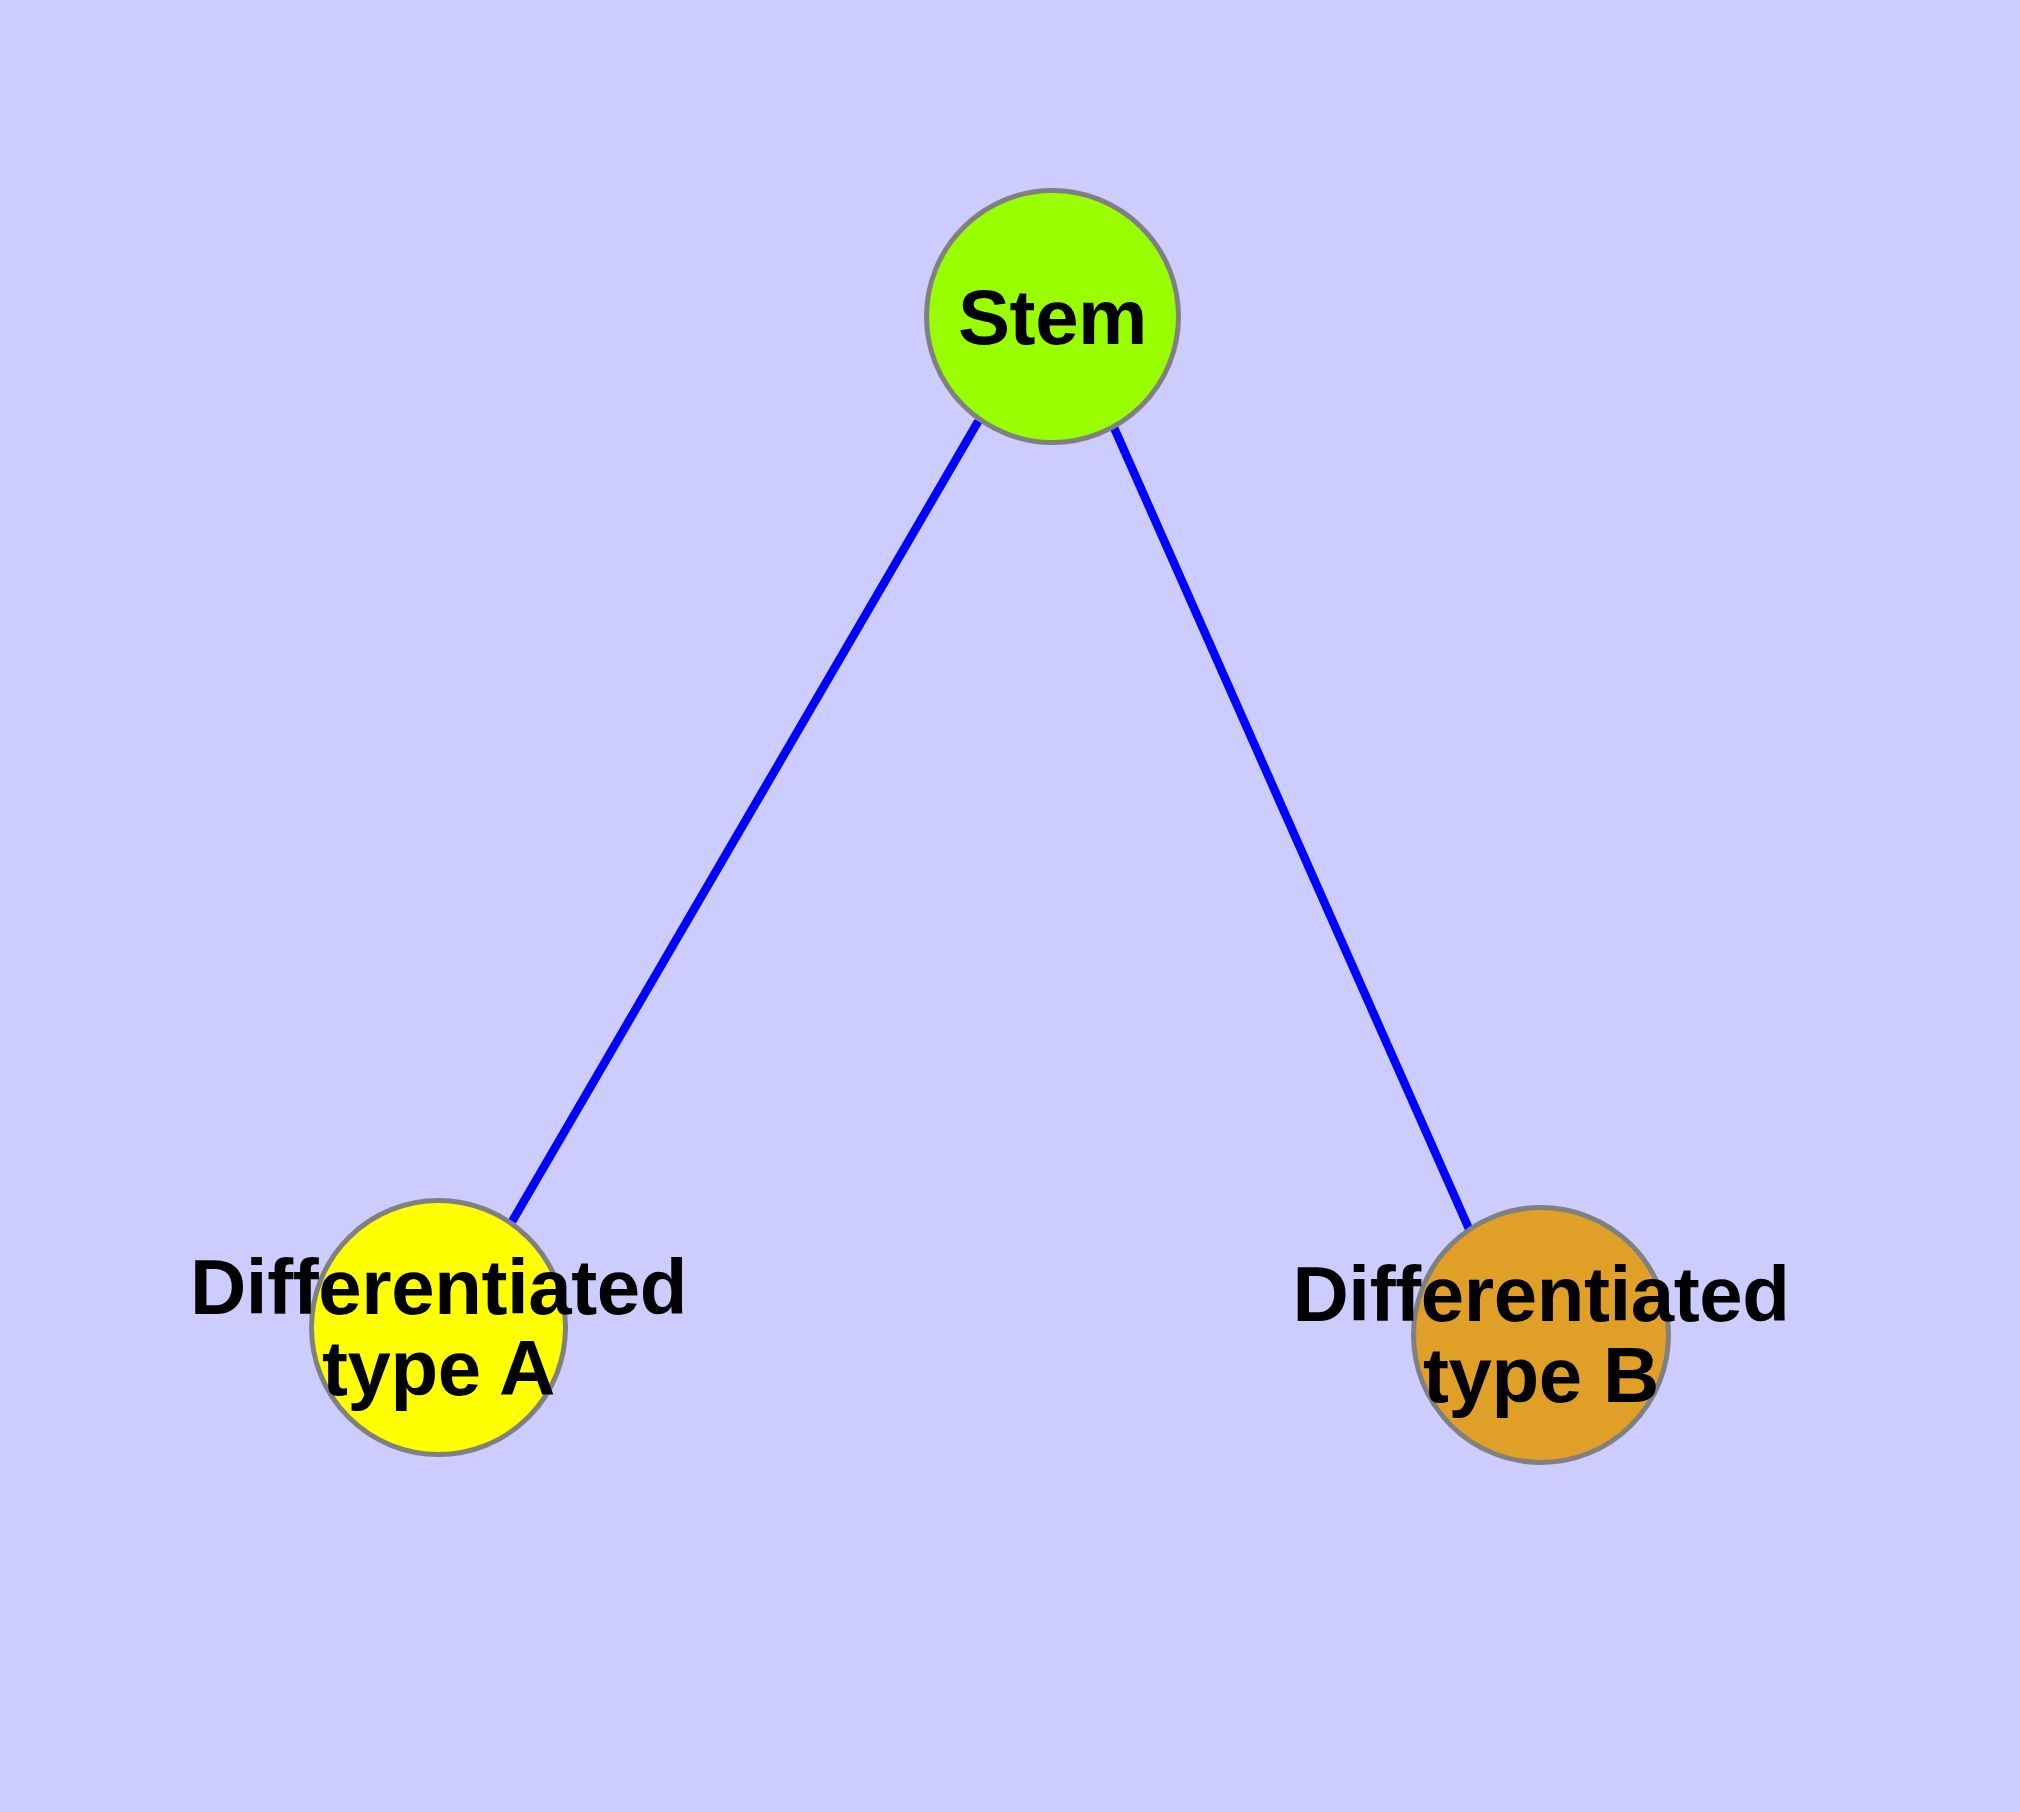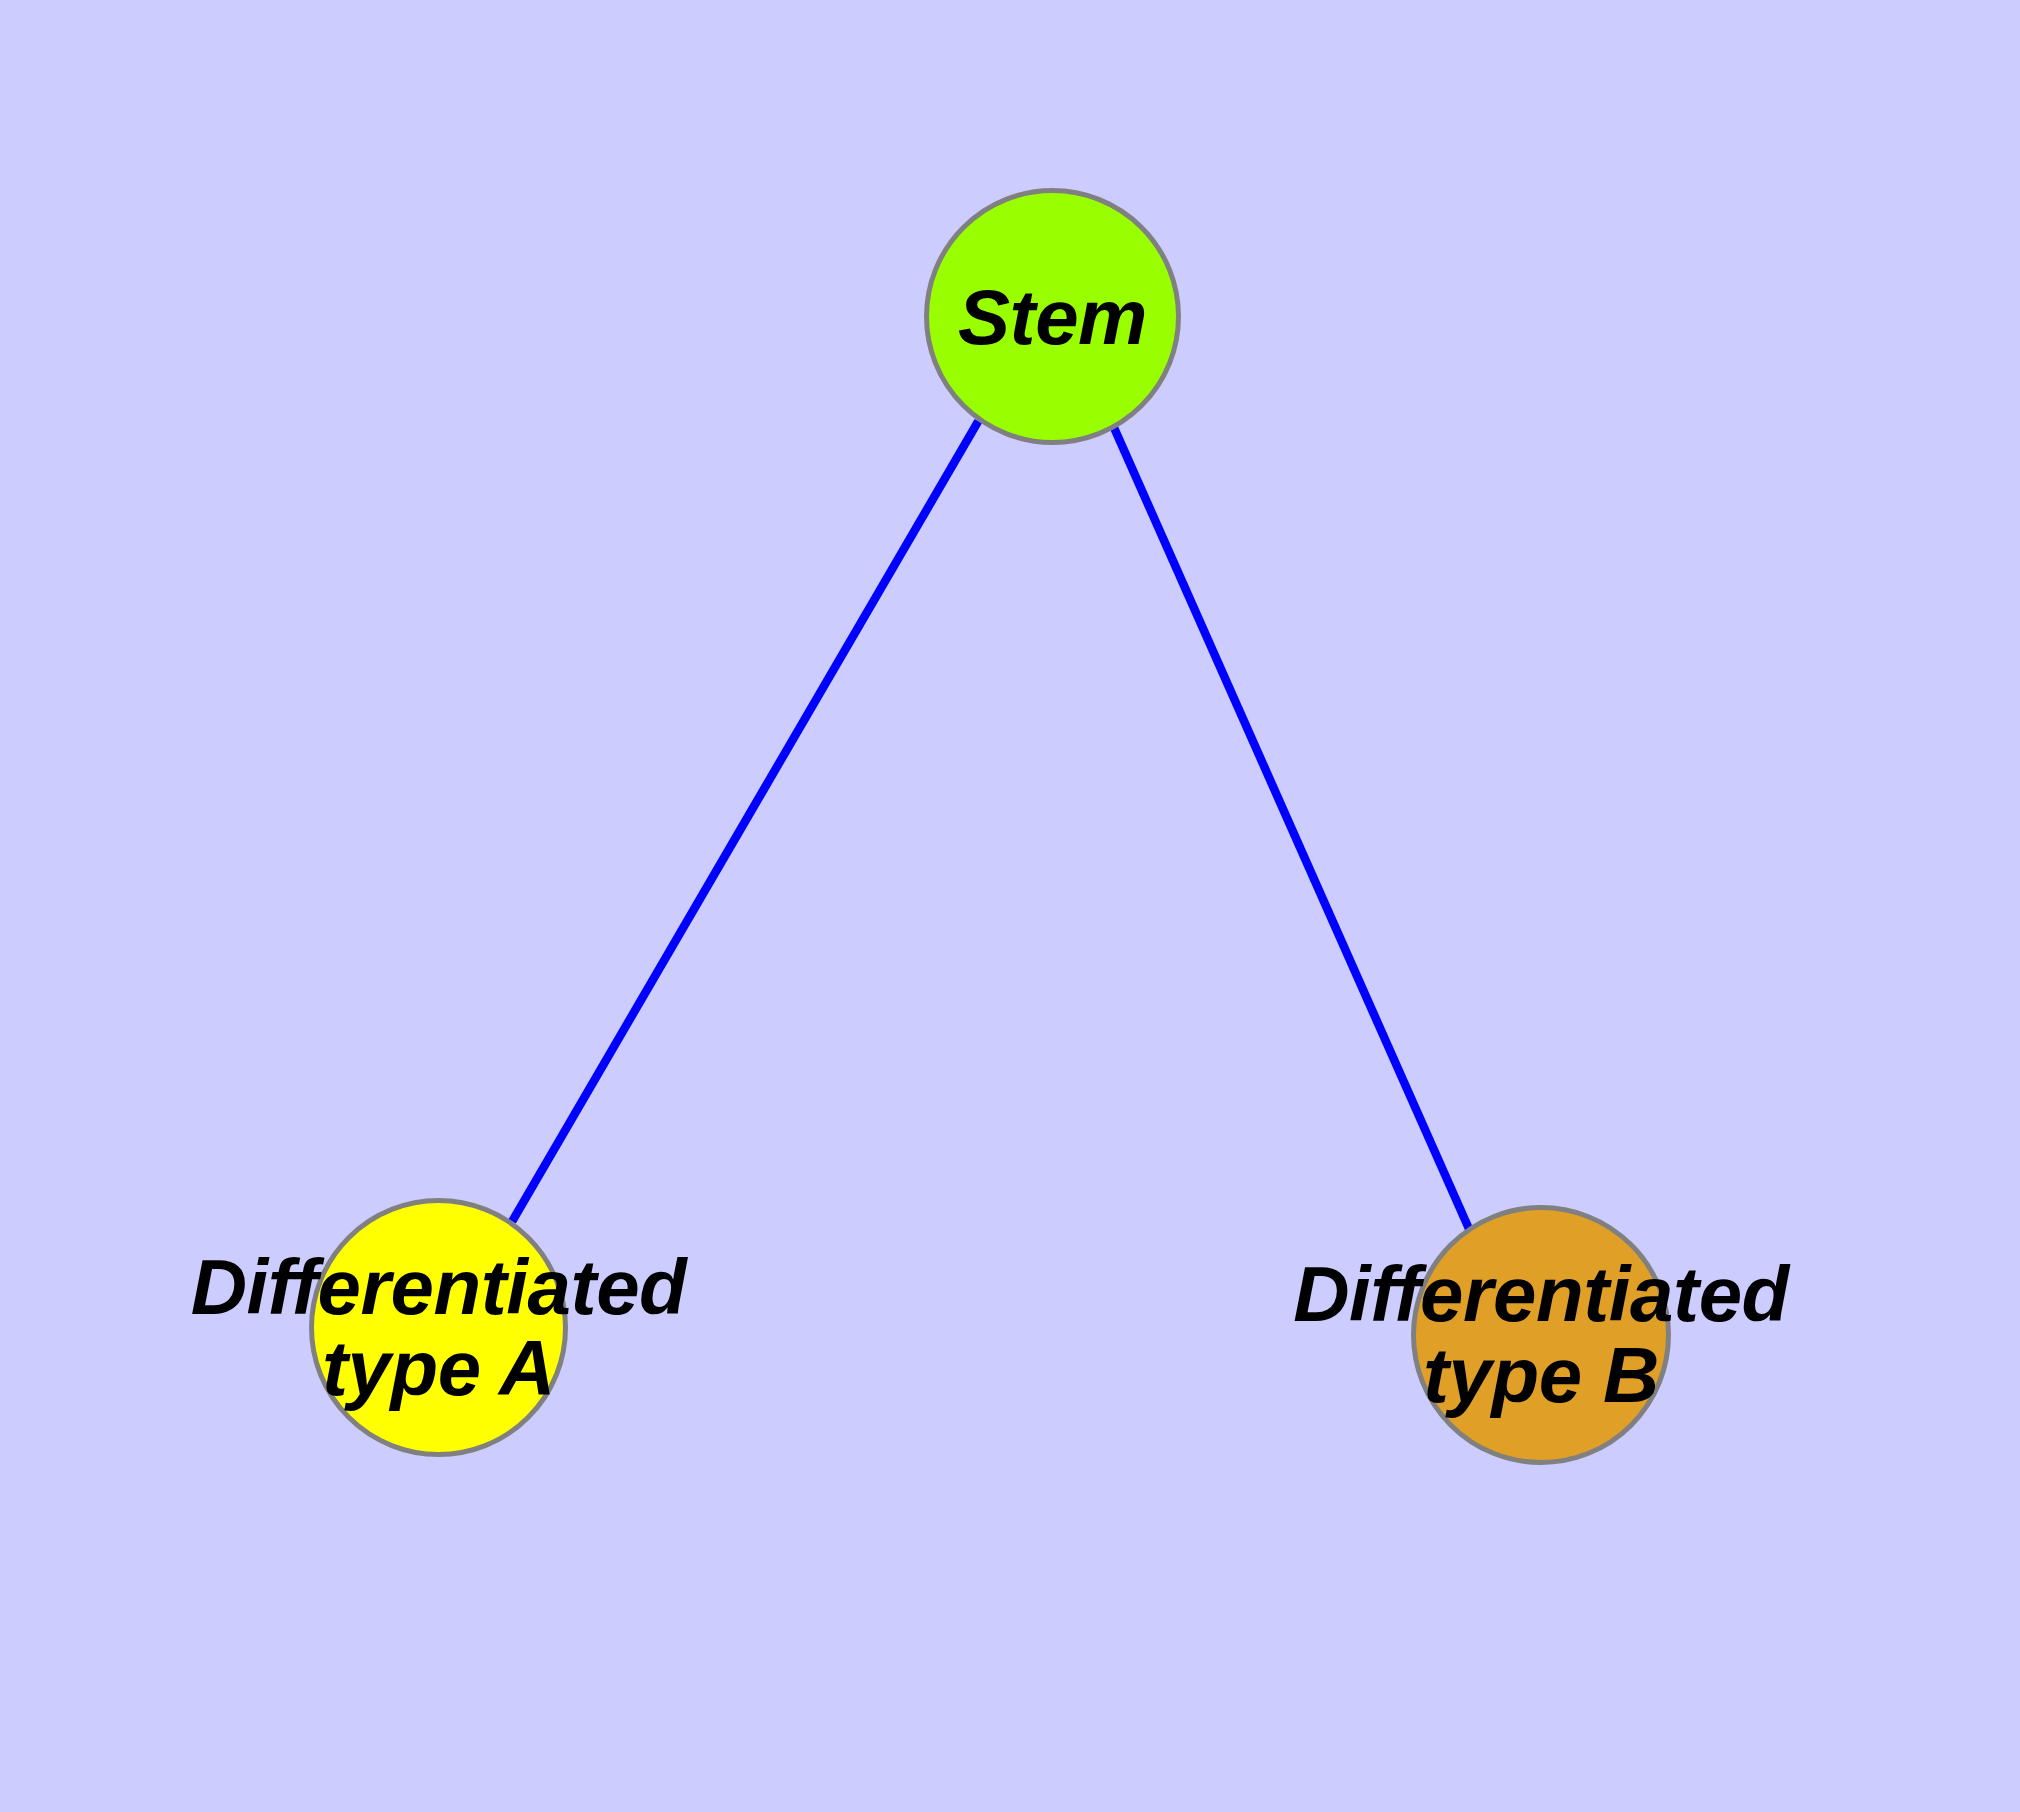--- a/index.html
+++ b/index.html
@@ -23,21 +23,20 @@
     position: absolute;
     left: 0;
     top: 0;
     width: 2021px;
     height: 1812px;
   }
   .node {
     position: absolute;
     border-radius: 50%;
     box-sizing: border-box;
-    font-style: italic;
   }
   .node-label {
     position: absolute;
     left: 50%;
     top: 50%;
     transform: translate(-50%, -50%);
     color: #000000;
     font-family: "Liberation Sans", sans-serif;
     font-weight: bold;
     font-size: 78px;

